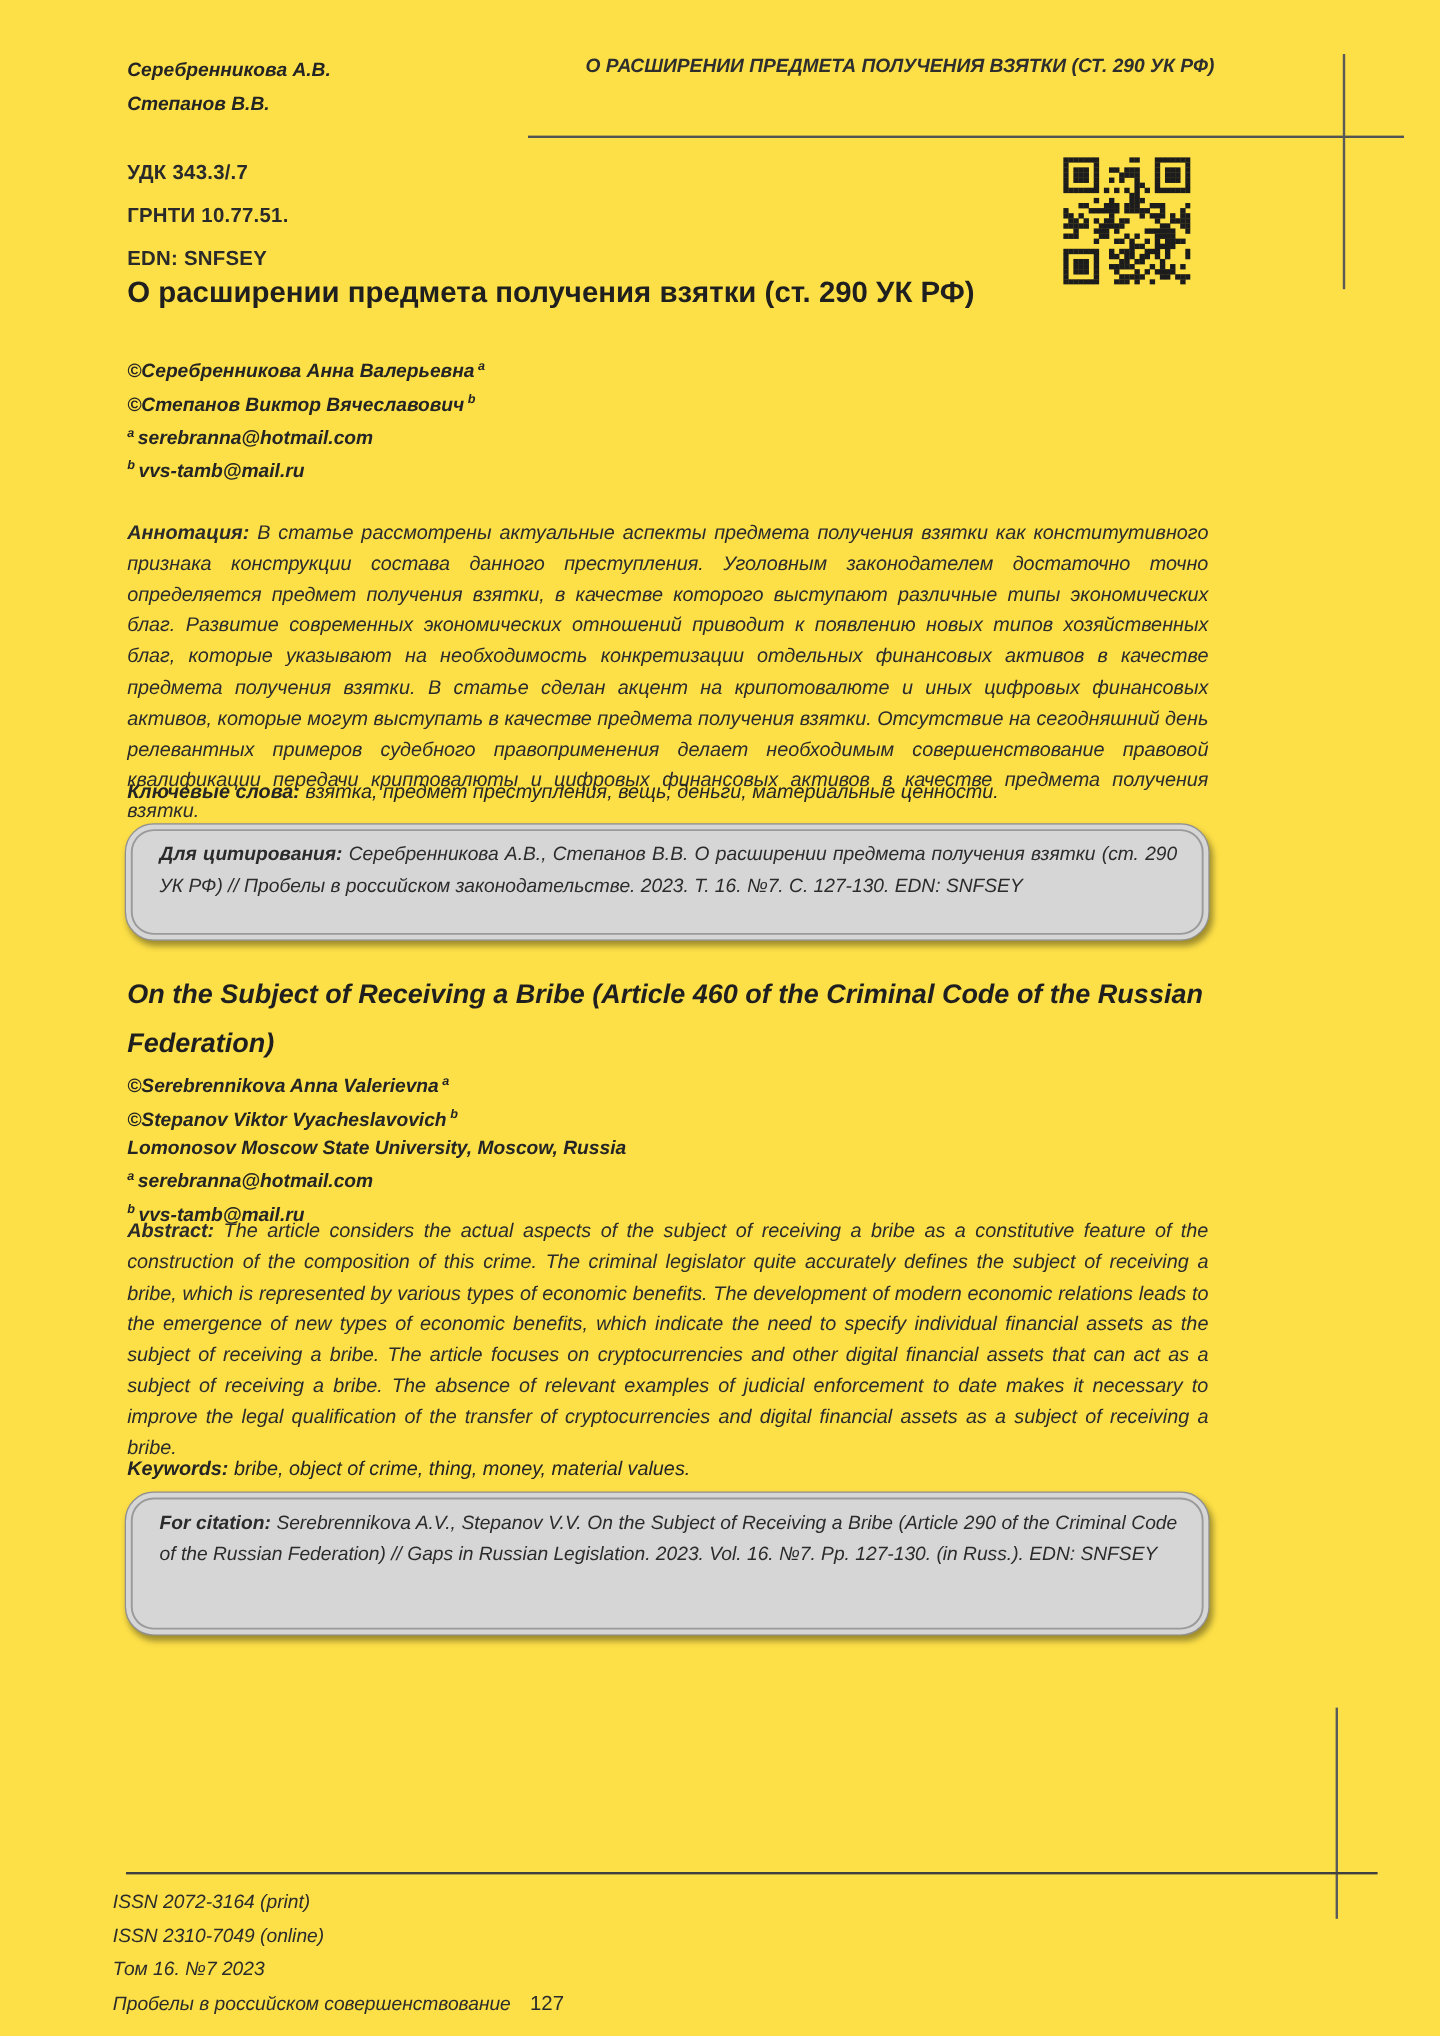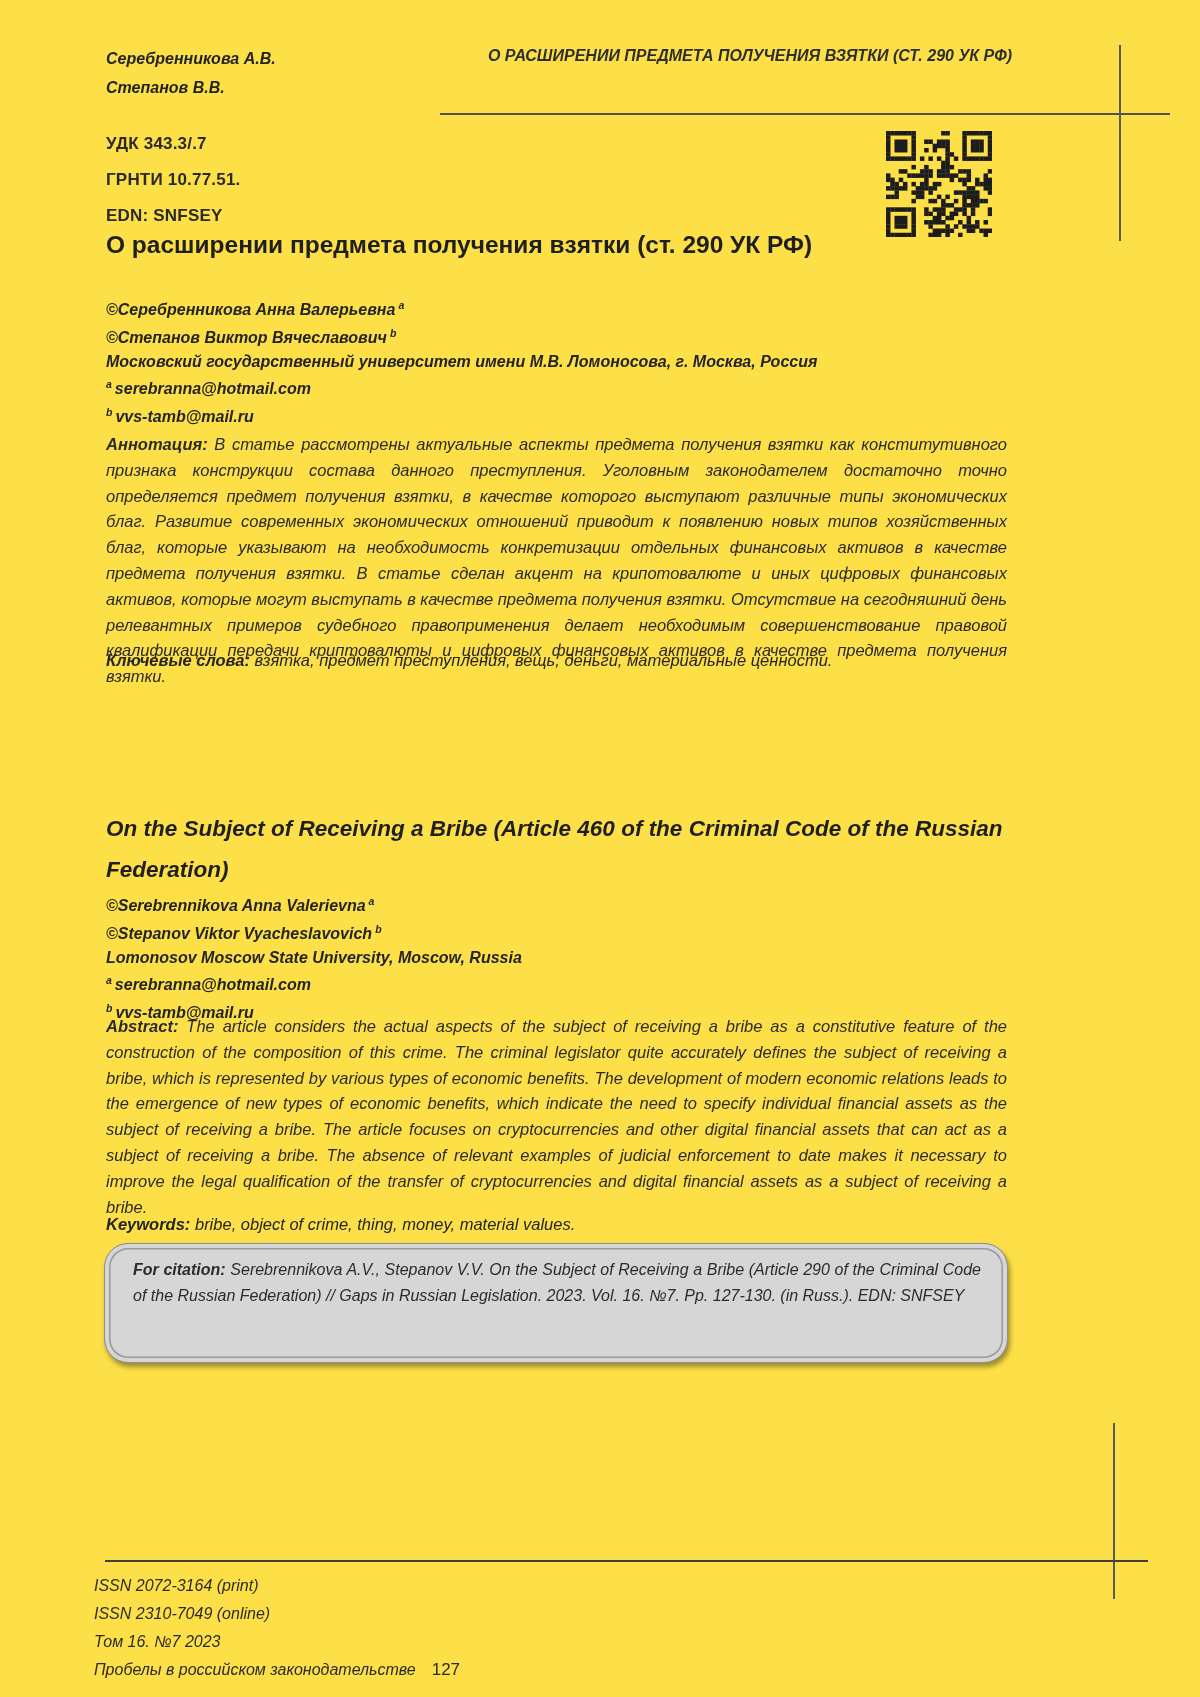--- a/index.html
+++ b/index.html
@@ -412,29 +412,31 @@
         <rect x="17" y="24" width="1.06" height="1.06"></rect>
         <rect x="23" y="24" width="1.06" height="1.06"></rect>
       </svg>
   </div>
 
   <h1 class="ru-title">О расширении предмета получения взятки (ст. 290 УК РФ)</h1>
 
   <div class="authors ru-authors">
     <div><span>©Серебренникова Анна Валерьевна</span><sup>a</sup></div>
     <div><span>©Степанов Виктор Вячеславович</span><sup>b</sup></div>
-    <div>Московский государственный университет имени М.В. Ломоносова, г. Москва, Россия</div>
     <div><sup class="supfirst">a</sup><span>serebranna@hotmail.com</span></div>
     <div><sup class="supfirst">b</sup><span>vvs-tamb@mail.ru</span></div>
   </div>
 
   <p class="para ru-abstract"><span class="lbl">Аннотация:</span> <span>В статье рассмотрены актуальные аспекты предмета получения взятки как конститутивного признака конструкции состава данного преступления. Уголовным законодателем достаточно точно определяется предмет получения взятки, в качестве которого выступают различные типы экономических благ. Развитие современных экономических отношений приводит к появлению новых типов хозяйственных благ, которые указывают на необходимость конкретизации отдельных финансовых активов в качестве предмета получения взятки. В статье сделан акцент на крипотовалюте и иных цифровых финансовых активов, которые могут выступать в качестве предмета получения взятки. Отсутствие на сегодняшний день релевантных примеров судебного правоприменения делает необходимым совершенствование правовой квалификации передачи криптовалюты и цифровых финансовых активов в качестве предмета получения взятки.</span></p>
 
   <p class="kw ru-keywords"><span class="lbl">Ключевые слова:</span> <span>взятка, предмет преступления, вещь, деньги, материальные ценности.</span></p>
 
+  <div class="cite-box ru-cite">
+    <p><span class="lbl">Для цитирования:</span> <span>Серебренникова А.В., Степанов В.В. О расширении предмета получения взятки (ст. 290 УК РФ) // Пробелы в российском законодательстве. 2023. Т. 16. №7. С. 127-130. EDN: SNFSEY</span></p>
+  </div>
 
   <h2 class="en-title">On the Subject of Receiving a Bribe (Article 460 of the Criminal Code of the Russian Federation)</h2>
 
   <div class="authors en-authors">
     <div><span>©Serebrennikova Anna Valerievna</span><sup>a</sup></div>
     <div><span>©Stepanov Viktor Vyacheslavovich</span><sup>b</sup></div>
     <div>Lomonosov Moscow State University, Moscow, Russia</div>
     <div><sup class="supfirst">a</sup><span>serebranna@hotmail.com</span></div>
     <div><sup class="supfirst">b</sup><span>vvs-tamb@mail.ru</span></div>
   </div>
@@ -449,18 +451,18 @@
 
   <div class="vline vline-bottom"></div>
   <div class="rule-footer"></div>
   <div class="footer">
     <div class="issn">
       <div>ISSN 2072-3164 (print)</div>
       <div>ISSN 2310-7049 (online)</div>
     </div>
     <div class="vol">Том 16. №7 2023</div>
     <div class="jrn">
-      <span>Пробелы в российском законодательстве</span>
+      <span>Пробелы в российском совершенствование</span>
       <span class="pageno">127</span>
     </div>
   </div>
 
 </div>
 
 </body></html>

